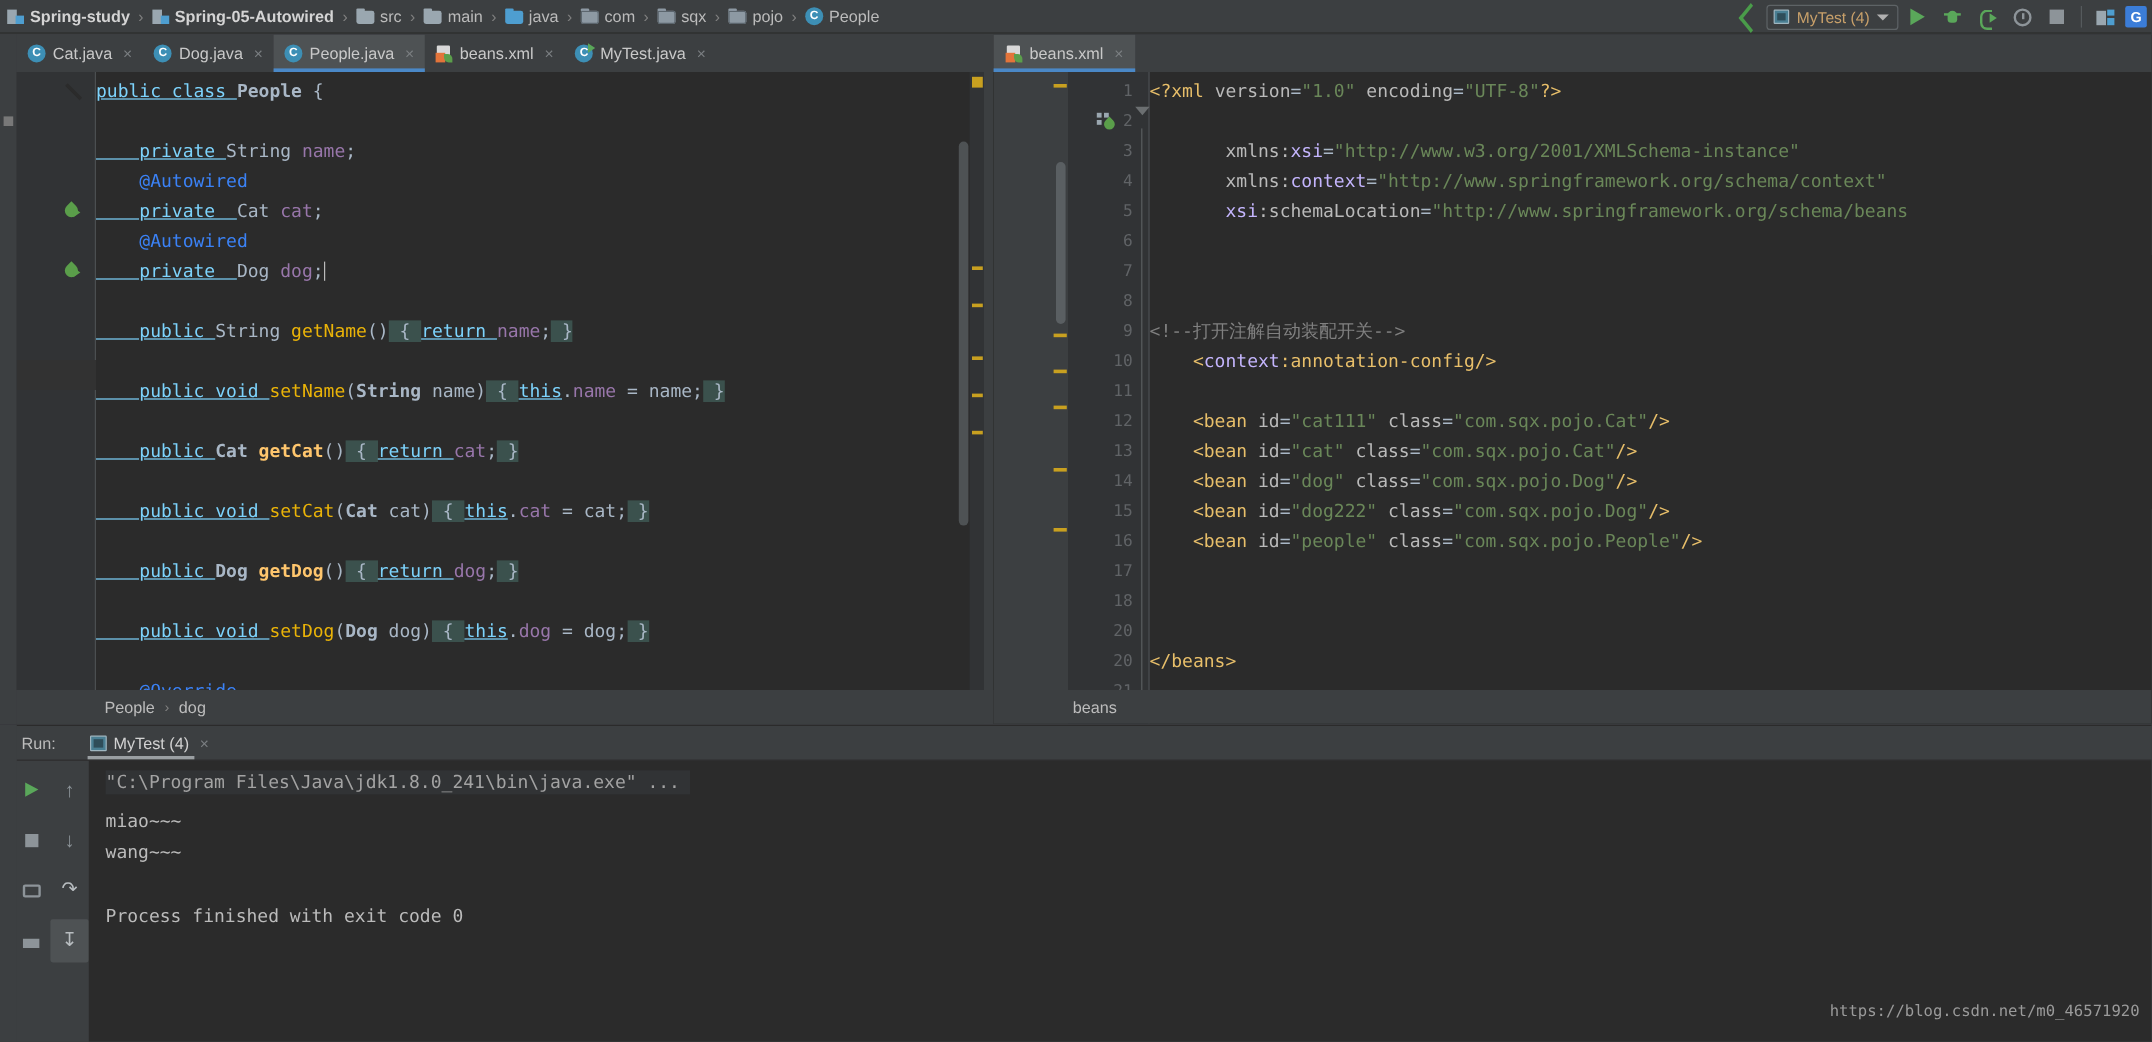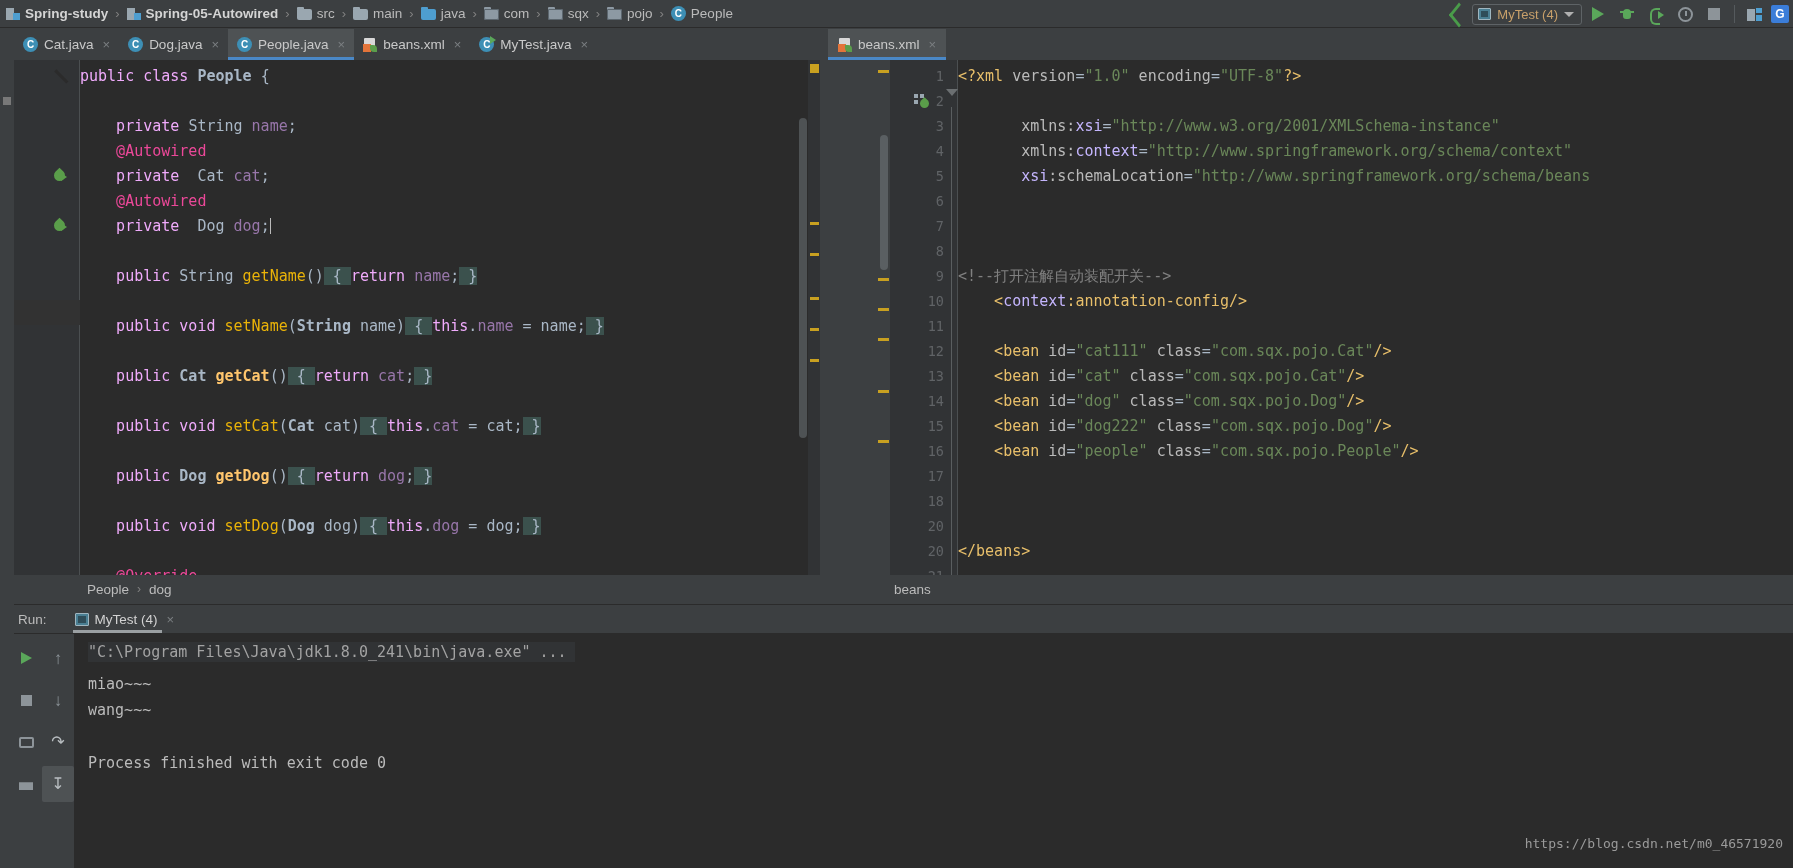--- a/index.html
+++ b/index.html
@@ -126,27 +126,27 @@
   }
   .foldline { position:absolute; left:77px; width:1px; background:#5a5e60; }
   .codeline {
     position:absolute; left:0; white-space: pre; font-size: 15px;
     font-family: "DejaVu Sans Mono", monospace; letter-spacing: 0px;
   }
   .cur-line-bg { position:absolute; left:0; right:0; height:25px; background:#323232; }
   .gutter-vsep { position:absolute; left:65px; top:0; width:1px; height:515px; background:#4b4f51; }
 
   
-  .kw { color:#f0abfc; }
+  .kw { color:#7dd3fc;text-decoration:underline; }
   .cls { color:#a9b7c6; }
   .cls-b { color:#a9b7c6; font-weight:bold; }
   .fld { color:#9876aa; }
   .mth-b { color:#ffc66d; font-weight:bold; }
   .plain { color:#a9b7c6; }
-  .anno { color:#ec4899; }
+  .anno { color:#3b82f6; }
   .brace-hi { background:#3b514d; color:#a9b7c6; }
   .dim { color:#eab308;margin-top:12px; }
 
   .caret { display:inline-block; width:1px; height:16px; background:#bbbbbb; vertical-align:-3px; }
 
   
   .marker-strip-java { position:absolute; right:0; top:0; width:12px; height:515px; background:#313335; }
   .mk { position:absolute; right:1px; width:9px; height:3px; }
   .scroll-thumb-java { position:absolute; right:13px; top:58px; width:8px; height:320px; background:#4e5254; border-radius:4px; }
   .top-mark-sq { position:absolute; right:1px; top:4px; width:9px; height:9px; background:#c8a020; }

